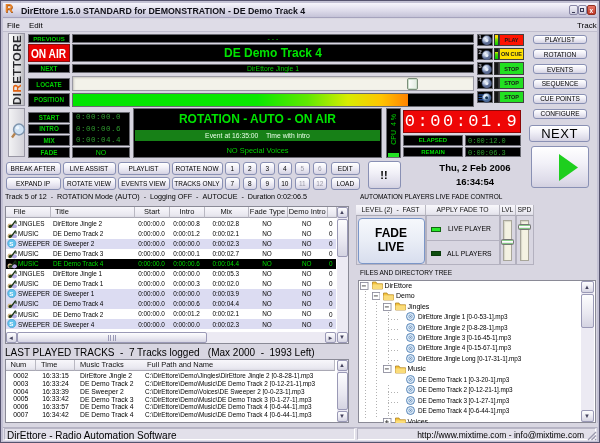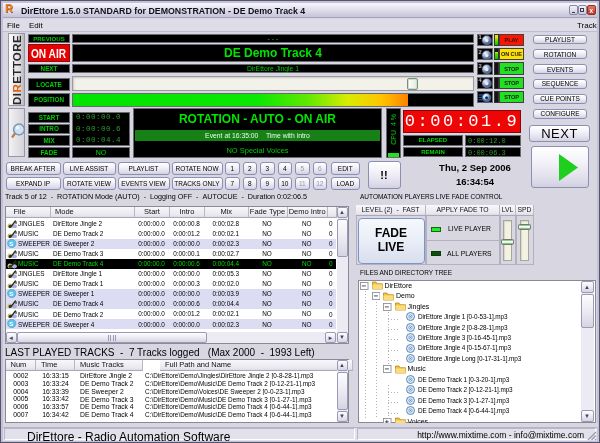--- a/index.html
+++ b/index.html
@@ -186,26 +186,26 @@
 <div class="btn sm" style="left:260.0px;top:176.5px;width:14.5px;height:13px;">9</div>
 <div class="btn sm" style="left:277.5px;top:161.5px;width:14.5px;height:13px;">4</div>
 <div class="btn sm" style="left:277.5px;top:176.5px;width:14.5px;height:13px;">10</div>
 <div class="btn sm gray" style="left:295.0px;top:161.5px;width:14.5px;height:13px;">5</div>
 <div class="btn sm gray" style="left:295.0px;top:176.5px;width:14.5px;height:13px;">11</div>
 <div class="btn sm gray" style="left:312.5px;top:161.5px;width:14.5px;height:13px;">6</div>
 <div class="btn sm gray" style="left:312.5px;top:176.5px;width:14.5px;height:13px;">12</div>
 <div class="btn sm" style="left:331px;top:161.5px;width:28.5px;height:13px;">EDIT</div>
 <div class="btn sm" style="left:331px;top:176.5px;width:28.5px;height:13px;">LOAD</div>
 <div class="btn" style="left:367.5px;top:161px;width:33px;height:28px;font-size:11px;font-weight:bold;">!!</div>
-<div class="a ctr" style="left:410px;top:161px;width:130px;height:13px;font-size:9.5px;font-weight:bold;color:#000;">Thu, 2 Sep 2006</div>
+<div class="a ctr" style="left:410px;top:161px;width:130px;height:13px;font-size:9.5px;font-weight:bold;color:#000;">Thu, 2 Feb 2006</div>
 <div class="a ctr" style="left:410px;top:174.5px;width:130px;height:13px;font-size:9.5px;font-weight:bold;color:#000;">16:34:54</div>
 <div class="a" style="left:5px;top:192px;font-size:7.2px;color:#000;">Track 5 of 12&nbsp;&nbsp;-&nbsp;&nbsp;ROTATION Mode (AUTO)&nbsp;&nbsp;-&nbsp;&nbsp;Logging OFF&nbsp;&nbsp;-&nbsp;&nbsp;AUTOCUE&nbsp;&nbsp;-&nbsp;&nbsp;Duration 0:02:06.5</div>
 <div class="a" style="left:4.5px;top:205.5px;width:344px;height:138px;background:#fff;border:1px solid #8a8a96;"></div>
 <div class="a hdrcell" style="left:5.5px;top:206.5px;width:45.5px;height:11.5px;justify-content:flex-start;padding-left:8px;">File</div>
-<div class="a hdrcell" style="left:51.0px;top:206.5px;width:84px;height:11.5px;justify-content:flex-start;padding-left:4px;">Mode</div>
+<div class="a hdrcell" style="left:51.0px;top:206.5px;width:84px;height:11.5px;justify-content:flex-start;padding-left:4px;">Title</div>
 <div class="a hdrcell" style="left:135.0px;top:206.5px;width:35px;height:11.5px;">Start</div>
 <div class="a hdrcell" style="left:170.0px;top:206.5px;width:35px;height:11.5px;">Intro</div>
 <div class="a hdrcell" style="left:205.0px;top:206.5px;width:43.5px;height:11.5px;">Mix</div>
 <div class="a hdrcell" style="left:248.5px;top:206.5px;width:39px;height:11.5px;">Fade Type</div>
 <div class="a hdrcell" style="left:287.5px;top:206.5px;width:40.5px;height:11.5px;">Demo Intro</div>
 <div class="a hdrcell" style="left:328.0px;top:206.5px;width:9px;height:11.5px;"></div>
 <div class="a" style="left:5.5px;top:218.4px;width:330.5px;height:10.06px;background:#fff;color:#000;font-size:6.8px;"></div>
 <svg class="a" style="left:7px;top:218.9px;" width="10" height="9.5" viewBox="0 0 10 9.5">
     <ellipse cx="7.3" cy="7.3" rx="2.6" ry="2.1" fill="#b4aae0"></ellipse>
     <circle cx="2.9" cy="6.9" r="2.4" fill="#d9bd8c"></circle>
@@ -385,21 +385,21 @@
       <div style="width:1px;height:6px;background:#9a99b6;"></div>
       <div style="width:1px;height:6px;background:#9a99b6;"></div>
       <div style="width:1px;height:6px;background:#9a99b6;"></div>
     </div>
   </div>
 <div class="a" style="left:5px;top:346.5px;font-size:10px;color:#000;">LAST PLAYED TRACKS&nbsp;&nbsp;-&nbsp;&nbsp;7 Tracks logged&nbsp;&nbsp;&nbsp;(Max 2000&nbsp;&nbsp;-&nbsp;&nbsp;1993 Left)</div>
 <div class="a" style="left:4.5px;top:358.5px;width:344px;height:64px;background:#fff;border:1px solid #8a8a96;"></div>
 <div class="a hdrcell" style="left:5.5px;top:359.5px;width:30.5px;height:11px;justify-content:flex-start;padding-left:5px;">Num</div>
 <div class="a hdrcell" style="left:36px;top:359.5px;width:39px;height:11px;justify-content:flex-start;padding-left:5px;">Time</div>
 <div class="a hdrcell" style="left:75px;top:359.5px;width:68px;height:11px;justify-content:flex-start;padding-left:5px;">Music Tracks</div>
-<div class="a hdrcell" style="left:160px;top:359.5px;width:193px;height:11px;justify-content:flex-start;padding-left:5px;">Full Path and Name</div>
+<div class="a hdrcell" style="left:142px;top:359.5px;width:193px;height:11px;justify-content:flex-start;padding-left:5px;">Full Path and Name</div>
 <div class="a ctr" style="left:5.5px;top:371.3px;width:30.5px;height:7.9px;font-size:6.8px;color:#000;">0002</div>
 <div class="a ctr" style="left:36px;top:371.3px;width:39px;height:7.9px;font-size:6.8px;color:#000;">16:33:15</div>
 <div class="a nw" style="left:80px;top:371.8px;font-size:6.8px;color:#000;">DirEttore Jingle 2</div>
 <div class="a nw" style="left:145px;top:371.8px;width:191px;overflow:hidden;font-size:6.4px;color:#000;">C:\DirEttore\Demo\Jingles\DirEttore Jingle 2 [0-8-28-1].mp3</div>
 <div class="a ctr" style="left:5.5px;top:379.2px;width:30.5px;height:7.9px;font-size:6.8px;color:#000;">0003</div>
 <div class="a ctr" style="left:36px;top:379.2px;width:39px;height:7.9px;font-size:6.8px;color:#000;">16:33:24</div>
 <div class="a nw" style="left:80px;top:379.7px;font-size:6.8px;color:#000;">DE Demo Track 2</div>
 <div class="a nw" style="left:145px;top:379.7px;width:191px;overflow:hidden;font-size:6.4px;color:#000;">C:\DirEttore\Demo\Music\DE Demo Track 2 [0-12-21-1].mp3</div>
 <div class="a ctr" style="left:5.5px;top:387.09999999999997px;width:30.5px;height:7.9px;font-size:6.8px;color:#000;">0004</div>
 <div class="a ctr" style="left:36px;top:387.09999999999997px;width:39px;height:7.9px;font-size:6.8px;color:#000;">16:33:39</div>
@@ -555,18 +555,18 @@
 <div class="a" style="left:388px;top:402px;width:10px;height:1px;background-image:repeating-linear-gradient(90deg,#b2b2b2 0 1px,transparent 1px 3px);"></div>
 <div class="a" style="left:388px;top:412.5px;width:10px;height:1px;background-image:repeating-linear-gradient(90deg,#b2b2b2 0 1px,transparent 1px 3px);"></div>
 <div class="a" style="left:357.5px;top:422.5px;width:240px;height:4px;background:#d8d6e1;"></div>
 <div class="a scroll" style="left:580.5px;top:280.5px;width:13px;height:141px;"></div>
 <div class="sbtn" style="left:580.5px;top:280.5px;width:13px;height:12px;font-size:6px;">▲</div>
 <div class="sbtn" style="left:580.5px;top:409.5px;width:13px;height:12px;font-size:6px;">▼</div>
 <div class="sbtn" style="left:580.5px;top:293.5px;width:13px;height:34px;"></div>
 <div class="a" style="left:3px;top:426.5px;width:594px;height:14.5px;background:#e2e0ea;border-top:1px solid #b5b3c4;"></div>
 <div class="a" style="left:4px;top:427.5px;width:351px;height:12.5px;border:1px solid #b9b7c6;border-right-color:#fff;border-bottom-color:#fff;"></div>
 <div class="a" style="left:357px;top:427.5px;width:239px;height:12.5px;border:1px solid #b9b7c6;border-right-color:#fff;border-bottom-color:#fff;"></div>
-<div class="a" style="left:7px;top:430px;font-size:12px;color:#000;margin-left:20px;">DirEttore - Radio Automation Software</div>
+<div class="a" style="left:7px;top:430px;font-size:10px;color:#000;">DirEttore - Radio Automation Software</div>
 <div class="a" style="left:362px;top:430px;width:222px;text-align:right;font-size:8.5px;color:#000;">http://www.mixtime.com - info@mixtime.com</div>
 <svg class="a" style="left:586px;top:430px;" width="11" height="11" viewBox="0 0 11 11">
     <line x1="10" y1="2" x2="2" y2="10" stroke="#9a98ae" stroke-width="1.2"></line>
     <line x1="10" y1="5.5" x2="5.5" y2="10" stroke="#9a98ae" stroke-width="1.2"></line>
     <line x1="10" y1="9" x2="9" y2="10" stroke="#9a98ae" stroke-width="1.2"></line>
   </svg>
 </body></html>

